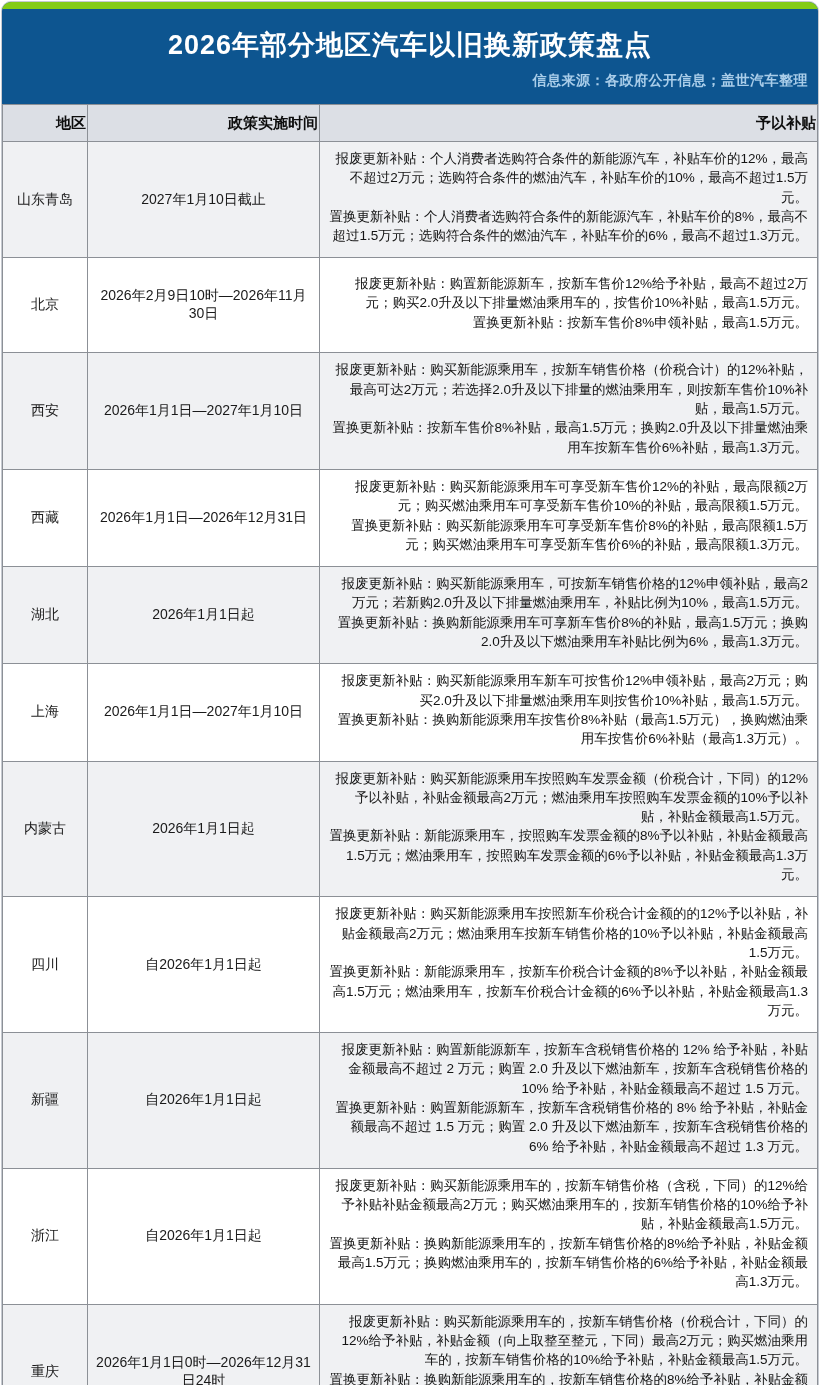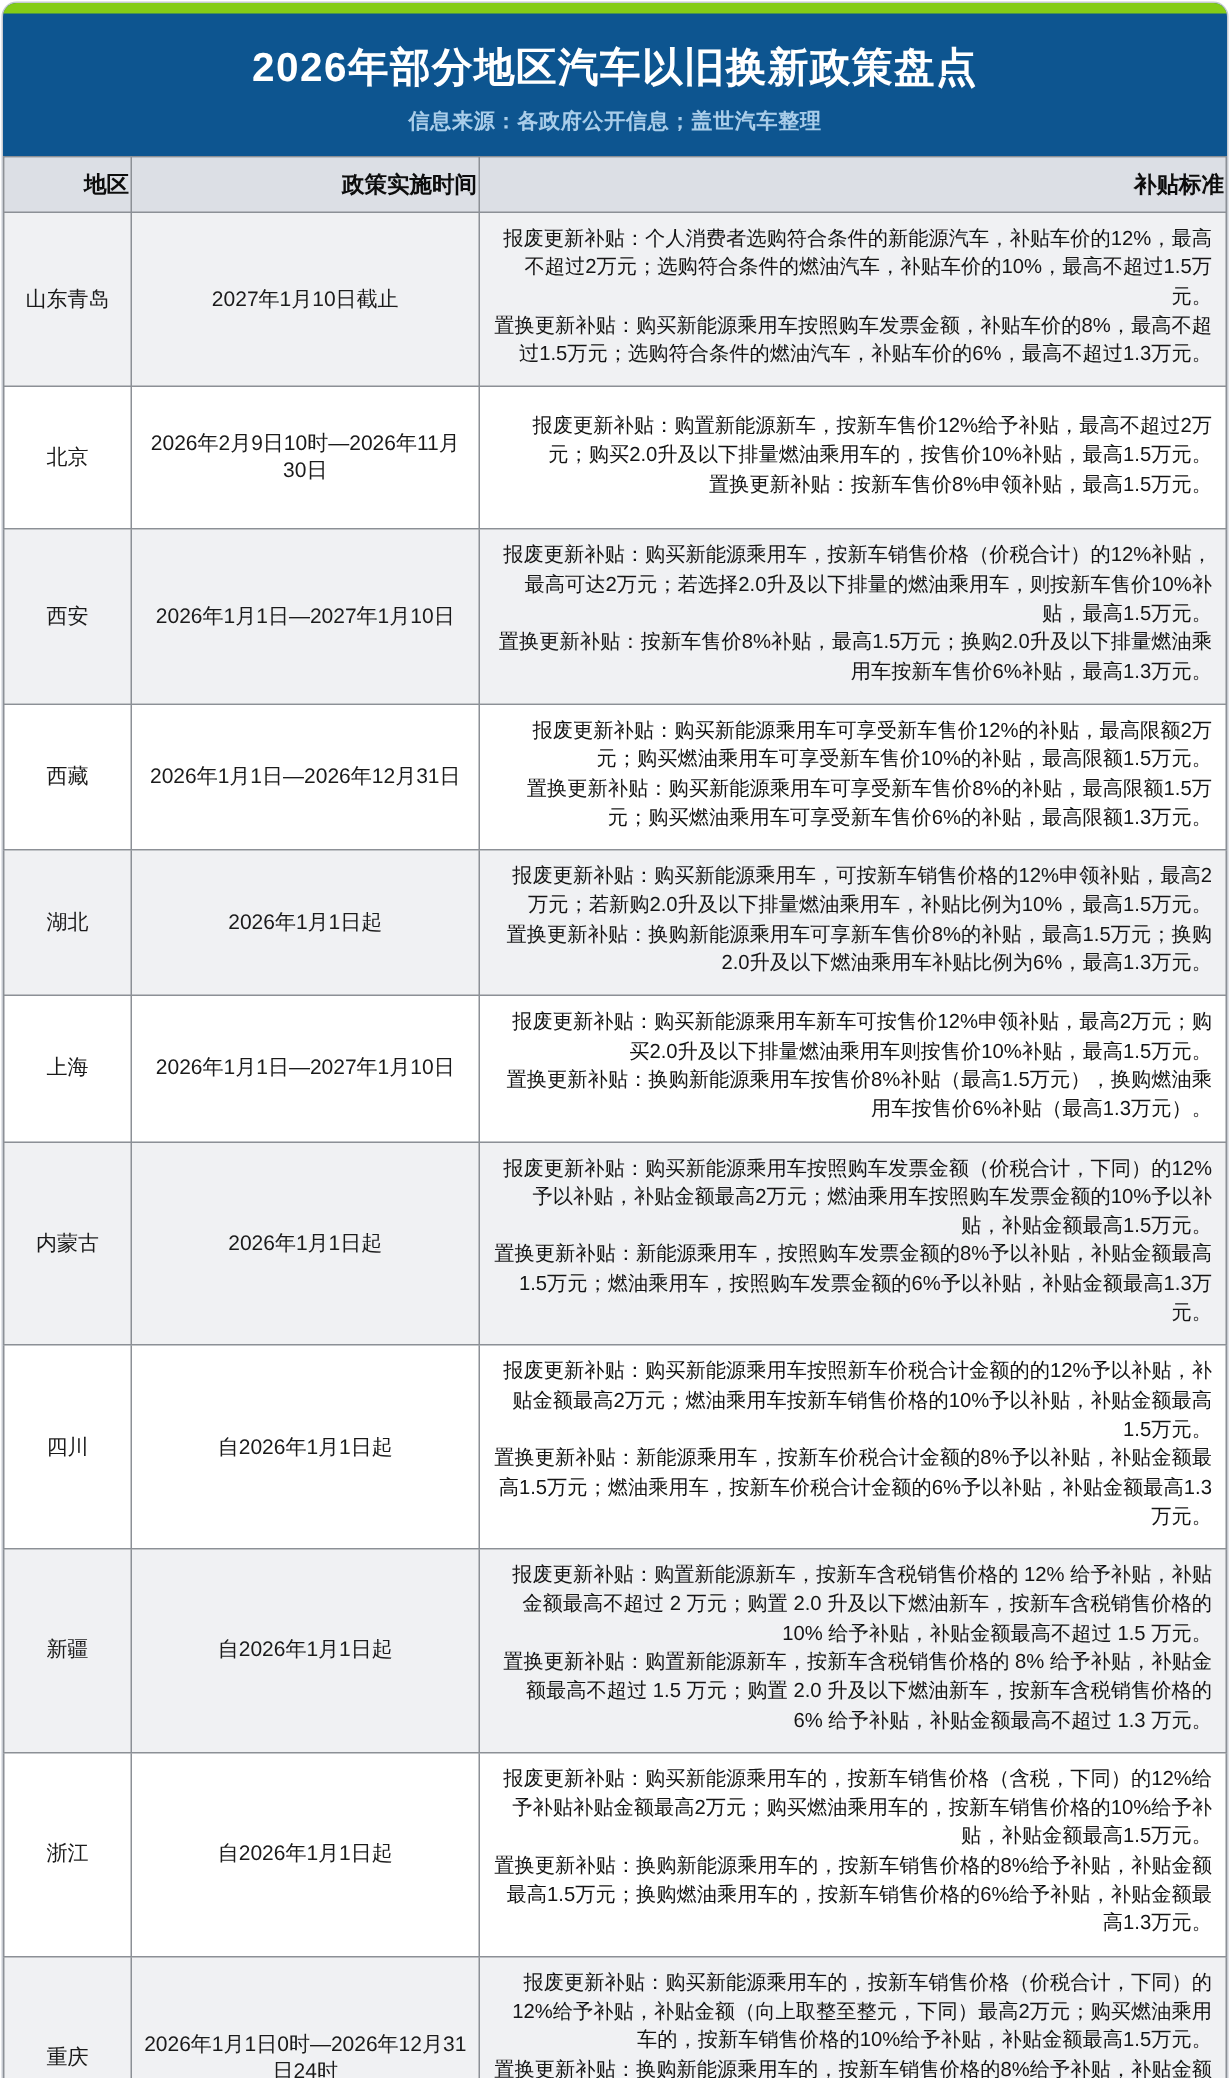--- a/index.html
+++ b/index.html
@@ -28,20 +28,21 @@
     color:#ffffff;
     font-size:27px;
     font-weight:bold;
     letter-spacing:1px;
   }
   .masthead .subtitle{
     color:#a9cde9;
     font-size:14px;
     font-weight:bold;
     letter-spacing:0.5px;
+    text-align:right;
   }
   
   table{
     width:100%;
     border-collapse:collapse;
     table-layout:fixed;
   }
   th,td{
     border:1px solid #8c9096;
     vertical-align:middle;
@@ -93,30 +94,30 @@
   <table>
     <colgroup>
       <col class="c-region">
       <col class="c-period">
       <col class="c-policy">
     </colgroup>
     <thead>
       <tr>
         <th>地区</th>
         <th>政策实施时间</th>
-        <th>补贴标准</th>
+        <th>予以补贴</th>
       </tr>
     </thead>
     <tbody id="table-body">
   <tr>
     <td class="region">山东青岛</td>
     <td class="period">2027年1月10日截止</td>
     <td class="policy">
       <div class="pline">报废更新补贴：个人消费者选购符合条件的新能源汽车，补贴车价的12%，最高不超过2万元；选购符合条件的燃油汽车，补贴车价的10%，最高不超过1.5万元。</div>
-      <div class="pline">置换更新补贴：购买新能源乘用车按照购车发票金额，补贴车价的8%，最高不超过1.5万元；选购符合条件的燃油汽车，补贴车价的6%，最高不超过1.3万元。</div>
+      <div class="pline">置换更新补贴：个人消费者选购符合条件的新能源汽车，补贴车价的8%，最高不超过1.5万元；选购符合条件的燃油汽车，补贴车价的6%，最高不超过1.3万元。</div>
     </td>
   </tr>
 
   <tr>
     <td class="region">北京</td>
     <td class="period">2026年2月9日10时—2026年11月30日</td>
     <td class="policy">
       <div class="pline">报废更新补贴：购置新能源新车，按新车售价12%给予补贴，最高不超过2万元；购买2.0升及以下排量燃油乘用车的，按售价10%补贴，最高1.5万元。</div>
       <div class="pline">置换更新补贴：按新车售价8%申领补贴，最高1.5万元。</div>
     </td>

